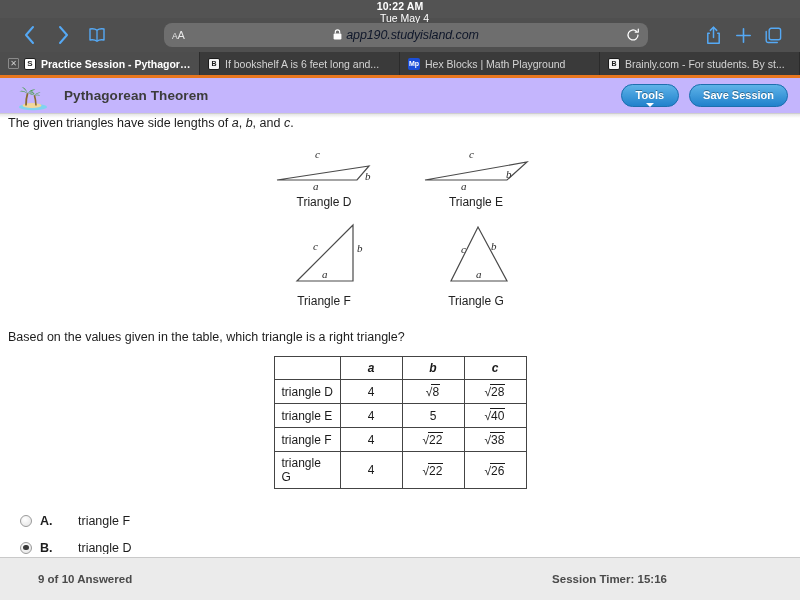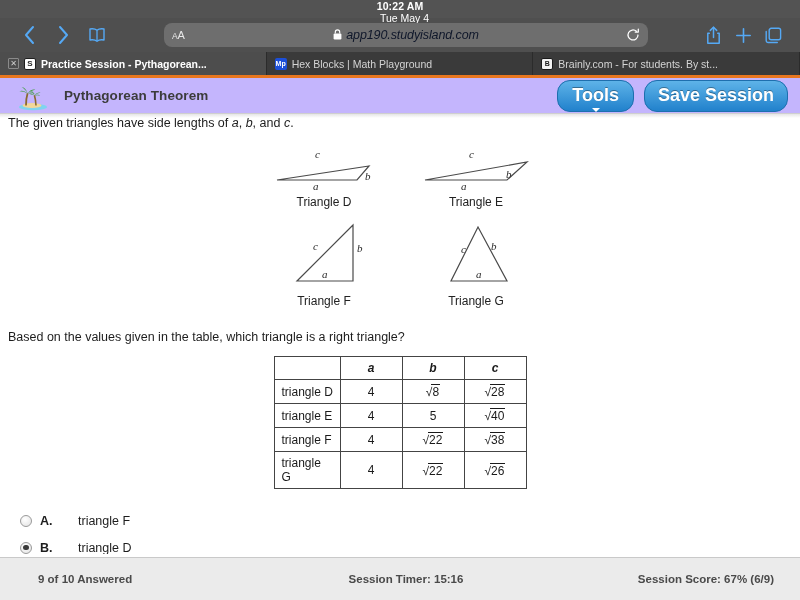--- a/index.html
+++ b/index.html
@@ -99,21 +99,21 @@
     height: 36px; background: #c4b5fd; border-bottom: 1px solid #cfcfcf;
     display: flex; align-items: center; padding: 0 12px; gap: 10px;
   }
   .logo { width: 42px; height: 30px; flex: none; }
   .app-title { font-size: 13.5px; font-weight: 700; color: #3c3c3c; letter-spacing: .1px; }
   .header-spacer { flex: 1; }
   .btn-pill {
     background: #2f8fd8;
     background-image: linear-gradient(#5eb3e8, #2181cc);
     color: #ffffff; border: 1px solid #1e6fae; border-radius: 13px;
-    font-size: 18px; font-weight: 700; padding: 4px 13px 5px;
+    font-size: 11px; font-weight: 700; padding: 4px 13px 5px;
     text-shadow: 0 -1px 0 rgba(0,0,0,.35); position: relative;
     white-space: nowrap;
   }
   .btn-pill.tools { padding-left: 14px; padding-right: 14px; }
   .caret-down {
     position: absolute; left: 50%; bottom: -1px; transform: translateX(-50%);
     width: 0; height: 0; border-left: 4px solid transparent;
     border-right: 4px solid transparent; border-top: 4px solid #ffffff;
   }
 
@@ -271,20 +271,24 @@
           <path d="M12.3 15.5H3.2a2 2 0 0 1-2-2V4.5" stroke="#55a9f5" stroke-width="1.4" fill="none" stroke-linecap="round"></path>
         </svg>
     </div>
   </div>
 
   <div class="tabstrip">
     <div class="tab active">
       <span class="tab-close">✕</span>
       <span class="favicon fav-si">S</span>
       <span class="tab-title">Practice Session - Pythagorean...</span>
+    </div>
+    <div class="tab">
+      <span class="favicon fav-doc">B</span>
+      <span class="tab-title">If bookshelf A is 6 feet long and...</span>
     </div>
     <div class="tab">
       <span class="favicon fav-mp">Mp</span>
       <span class="tab-title">Hex Blocks | Math Playground</span>
     </div>
     <div class="tab">
       <span class="favicon fav-doc">B</span>
       <span class="tab-title">Brainly.com - For students. By st...</span>
     </div>
   </div>
@@ -417,16 +421,15 @@
         <span class="opt-letter">B.</span>
         <span class="opt-text">triangle D</span>
       </div>
 
     </div>
   </div>
 
   <div class="footer">
     <div class="cell left">9 of 10 Answered</div>
     <div class="cell">Session Timer: 15:16</div>
-    <div class="cell right">Session Score: 67% (6/9)</div>
   </div>
 
 </div>
 
 </body></html>

